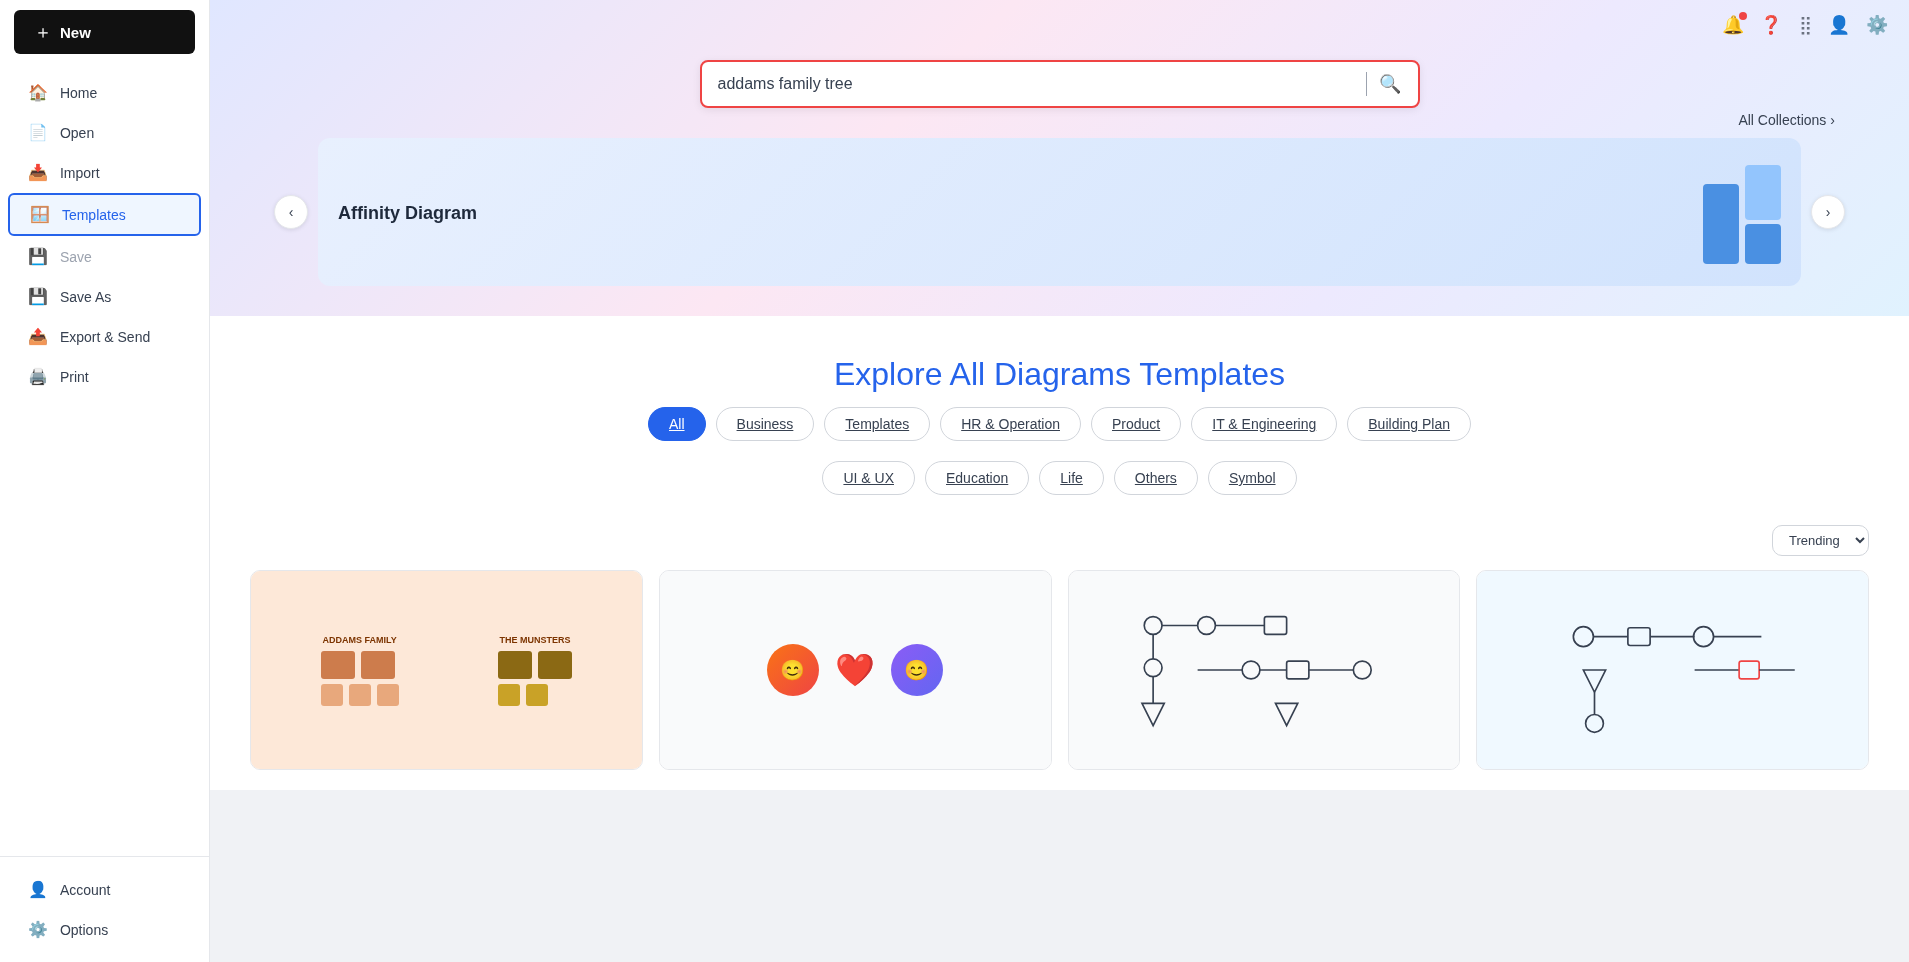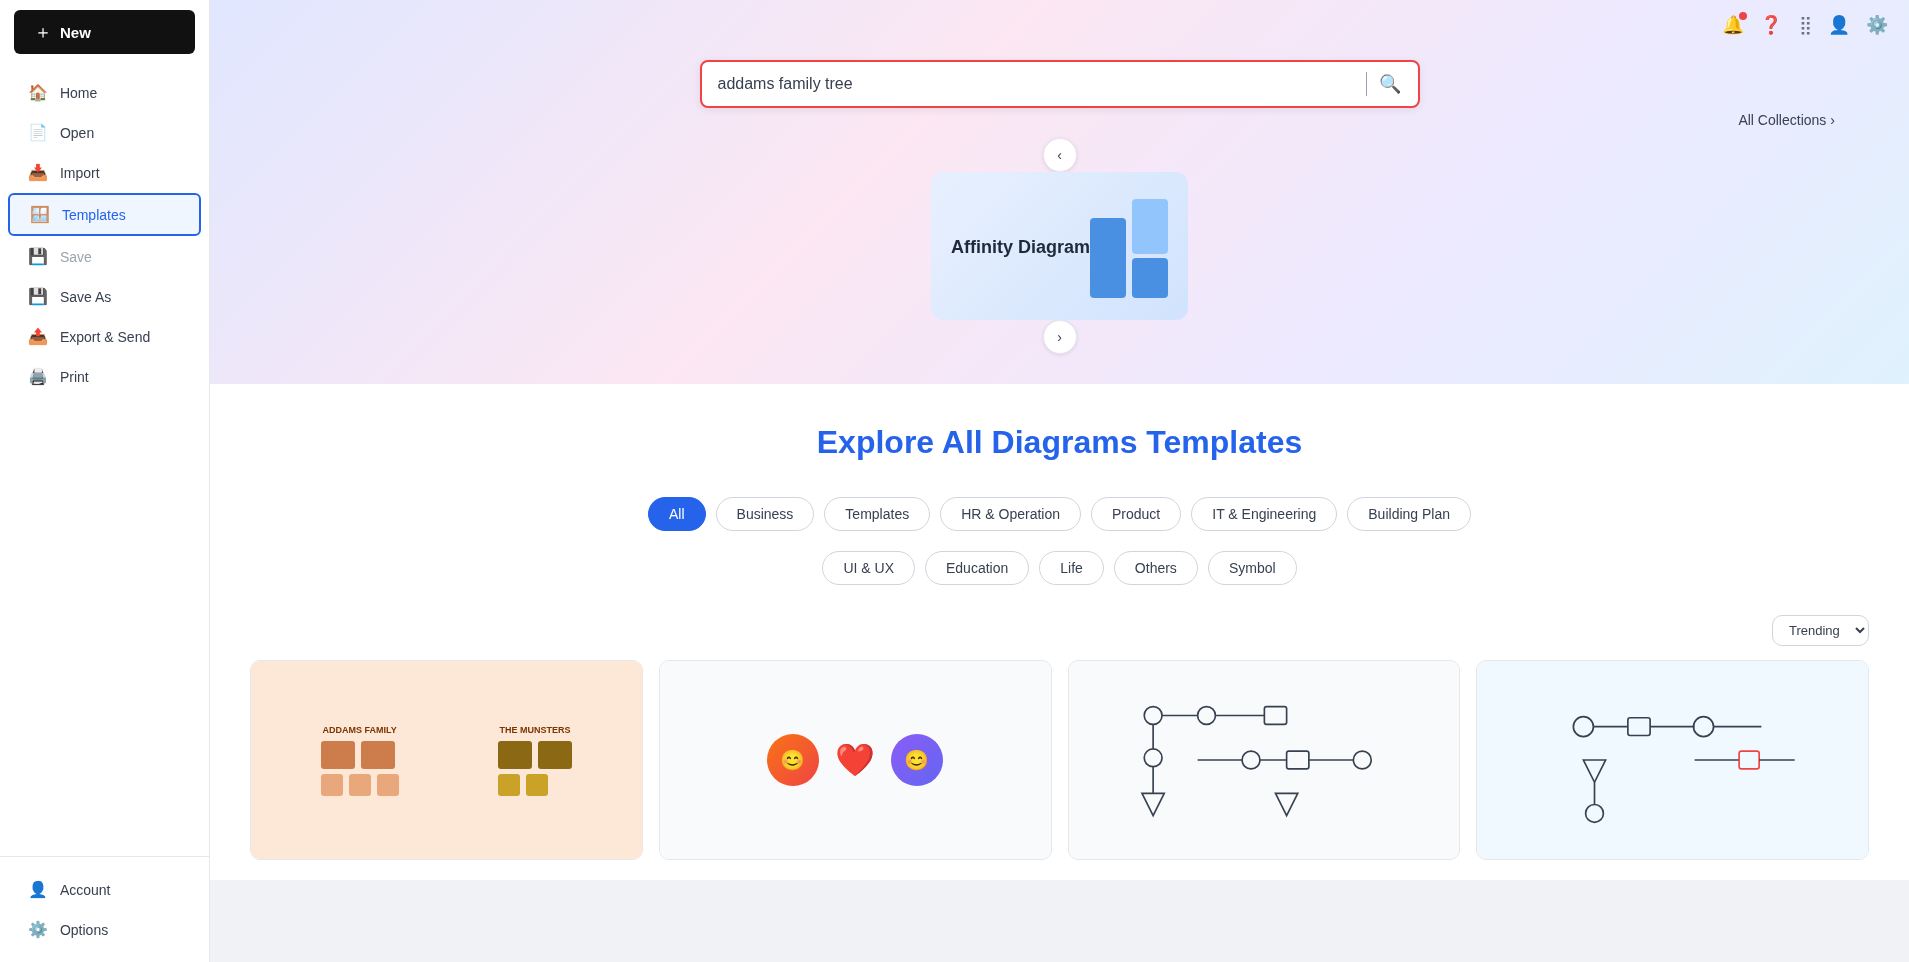--- a/index.html
+++ b/index.html
@@ -110,21 +110,20 @@
     }
     .search-box .divider { width: 1px; height: 24px; background: #9ca3af; margin: 0 12px; }
     .search-btn { background: none; border: none; cursor: pointer; font-size: 18px; color: #374151; }
 
     
     .carousel-wrapper {
       display: flex;
       align-items: center;
       width: 100%;
       position: relative;
-      flex-direction: column;
     }
     .all-collections-link {
       position: absolute;
       top: -26px;
       right: 10px;
       color: #374151;
       font-size: 14px;
       cursor: pointer;
       display: flex;
       align-items: center;
@@ -181,34 +180,35 @@
     .venn-visual svg { width: 90px; height: 90px; }
 
     
     .uml-visual { display: flex; flex-direction: column; align-items: center; gap: 4px; }
 
     
     .fishbone-visual svg { width: 110px; height: 70px; }
 
     
     .explore-section { padding: 40px 40px 20px; background: #fff; }
-    .explore-title { text-align: center; font-size: 32px; font-weight: 700; color: #111; margin-bottom: 36px; }
+    .explore-title { text-align: center; font-size: 32px; font-weight: 400; color: #111; margin-bottom: 14px; }
     .explore-title span { color: #2563eb; }
 
     
     .filter-pills { display: flex; flex-wrap: wrap; justify-content: center; gap: 10px; margin-bottom: 30px; }
     .pill {
       padding: 8px 20px;
       border-radius: 999px;
       border: 1.5px solid #d1d5db;
       background: #fff;
       font-size: 14px;
       font-weight: 500;
       color: #374151;
       cursor: pointer;
+      text-decoration: underline;
     }
     .pill.active { background: #2563eb; color: #fff; border-color: #2563eb; }
 
     
     .sort-row { display: flex; justify-content: flex-end; margin-bottom: 14px; }
     .sort-select {
       border: 1.5px solid #d1d5db;
       border-radius: 10px;
       padding: 6px 12px;
       font-size: 13px;

